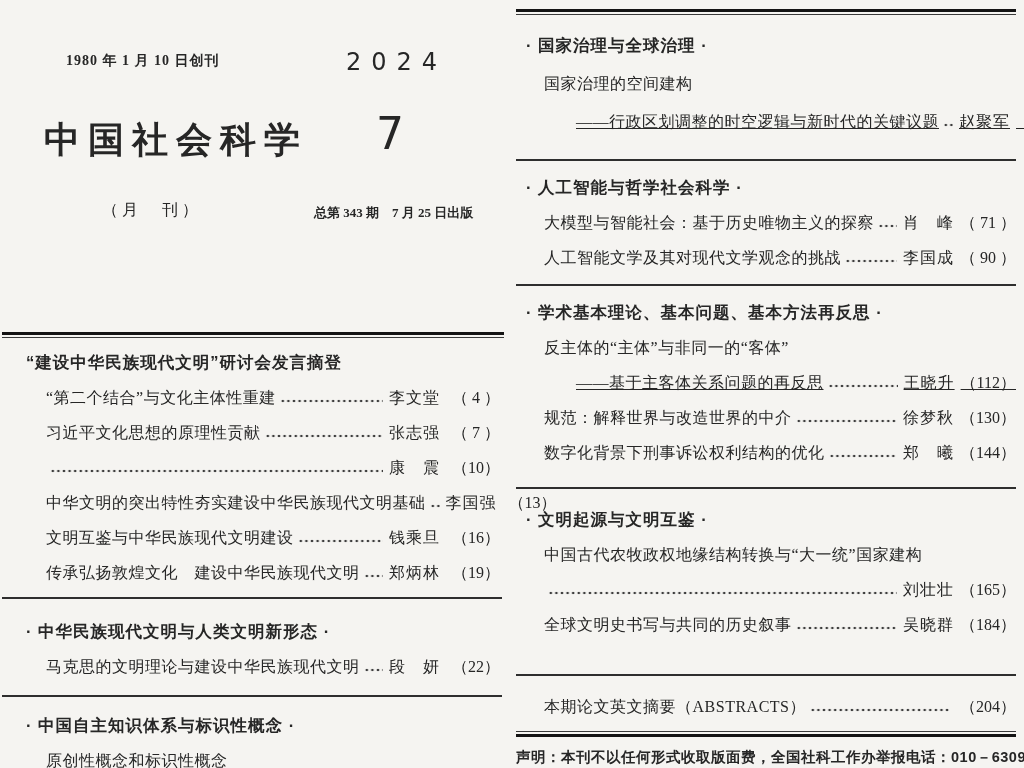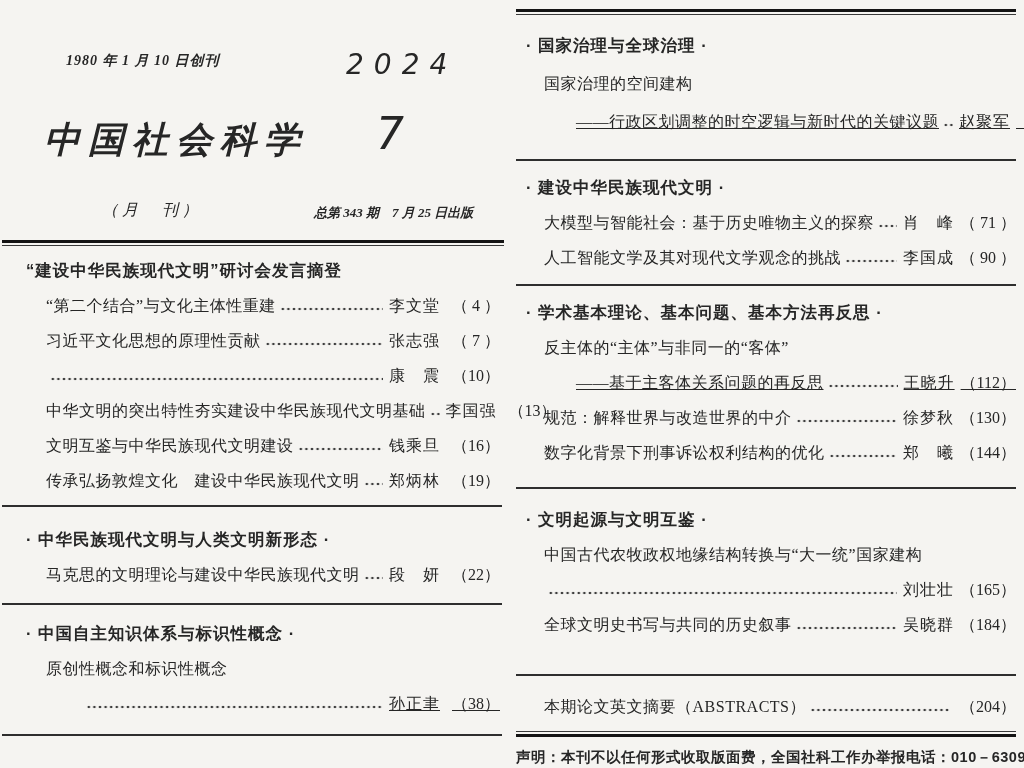--- a/index.html
+++ b/index.html
@@ -5,23 +5,23 @@
   html,body{margin:0;padding:0;}
   body{
     width:1024px;height:768px;position:relative;overflow:hidden;
     background:#f5f4f1;color:#262626;
     font-family:"Liberation Serif","DejaVu Serif",serif;
   }
   .col-left{position:absolute;left:0;top:0;width:506px;}
   .col-right{position:absolute;left:514px;top:0;width:510px;}
 
   
-  .hdr{position:relative;height:240px;font-style:italic;}
+  .hdr{position:relative;height:332px;}
   .hdr .founded{position:absolute;left:66px;top:52px;font-size:14px;font-weight:bold;letter-spacing:1px;}
-  .hdr .year{position:absolute;left:346px;top:48px;font-size:28px;letter-spacing:10px;font-family:"DejaVu Sans","Liberation Sans",sans-serif;}
+  .hdr .year{position:absolute;left:346px;top:48px;font-size:24px;letter-spacing:10px;font-family:"DejaVu Sans","Liberation Sans",sans-serif;}
   .hdr .jtitle{position:absolute;left:44px;top:116px;font-size:36px;font-weight:bold;letter-spacing:8px;}
   .hdr .inum{position:absolute;left:376px;top:108px;font-size:44px;font-family:"DejaVu Sans","Liberation Sans",sans-serif;}
   .hdr .monthly{position:absolute;left:102px;top:200px;font-size:16px;letter-spacing:4px;}
   .hdr .iinfo{position:absolute;left:314px;top:204px;font-size:13px;font-weight:bold;}
 
   
   .rule-dbl-a{height:2px;border-top:3px solid #141414;border-bottom:1px solid #3a3a3a;margin:0 2px;}
   .rule-dbl-b{height:2px;border-top:1px solid #3a3a3a;border-bottom:3px solid #141414;margin:0 8px 0 2px;}
   .rule-single{height:2px;background:#2e2e2e;margin:0 4px 0 2px;}
   .col-right .rule-single{margin:0 8px 0 2px;}
@@ -155,21 +155,21 @@
         <span class="t">——行政区划调整的时空逻辑与新时代的关键议题</span>
         <span class="leader"></span>
         <span class="a">赵聚军</span>
         <span class="p">（ 52 ）</span>
       </div>
     </div>
 
     <div class="rule-single"></div>
 
     <div class="sec sec-r2">
-      <div class="sec-head">· 建设中华民族现代文明 ·</div>
+      <div class="sec-head">· 人工智能与哲学社会科学 ·</div>
       <div class="row ind1">
         <span class="t">大模型与智能社会：基于历史唯物主义的探察</span>
         <span class="leader"></span>
         <span class="a">肖　峰</span>
         <span class="p">（ 71 ）</span>
       </div>
       <div class="row ind1">
         <span class="t">人工智能文学及其对现代文学观念的挑战</span>
         <span class="leader"></span>
         <span class="a">李国成</span>

